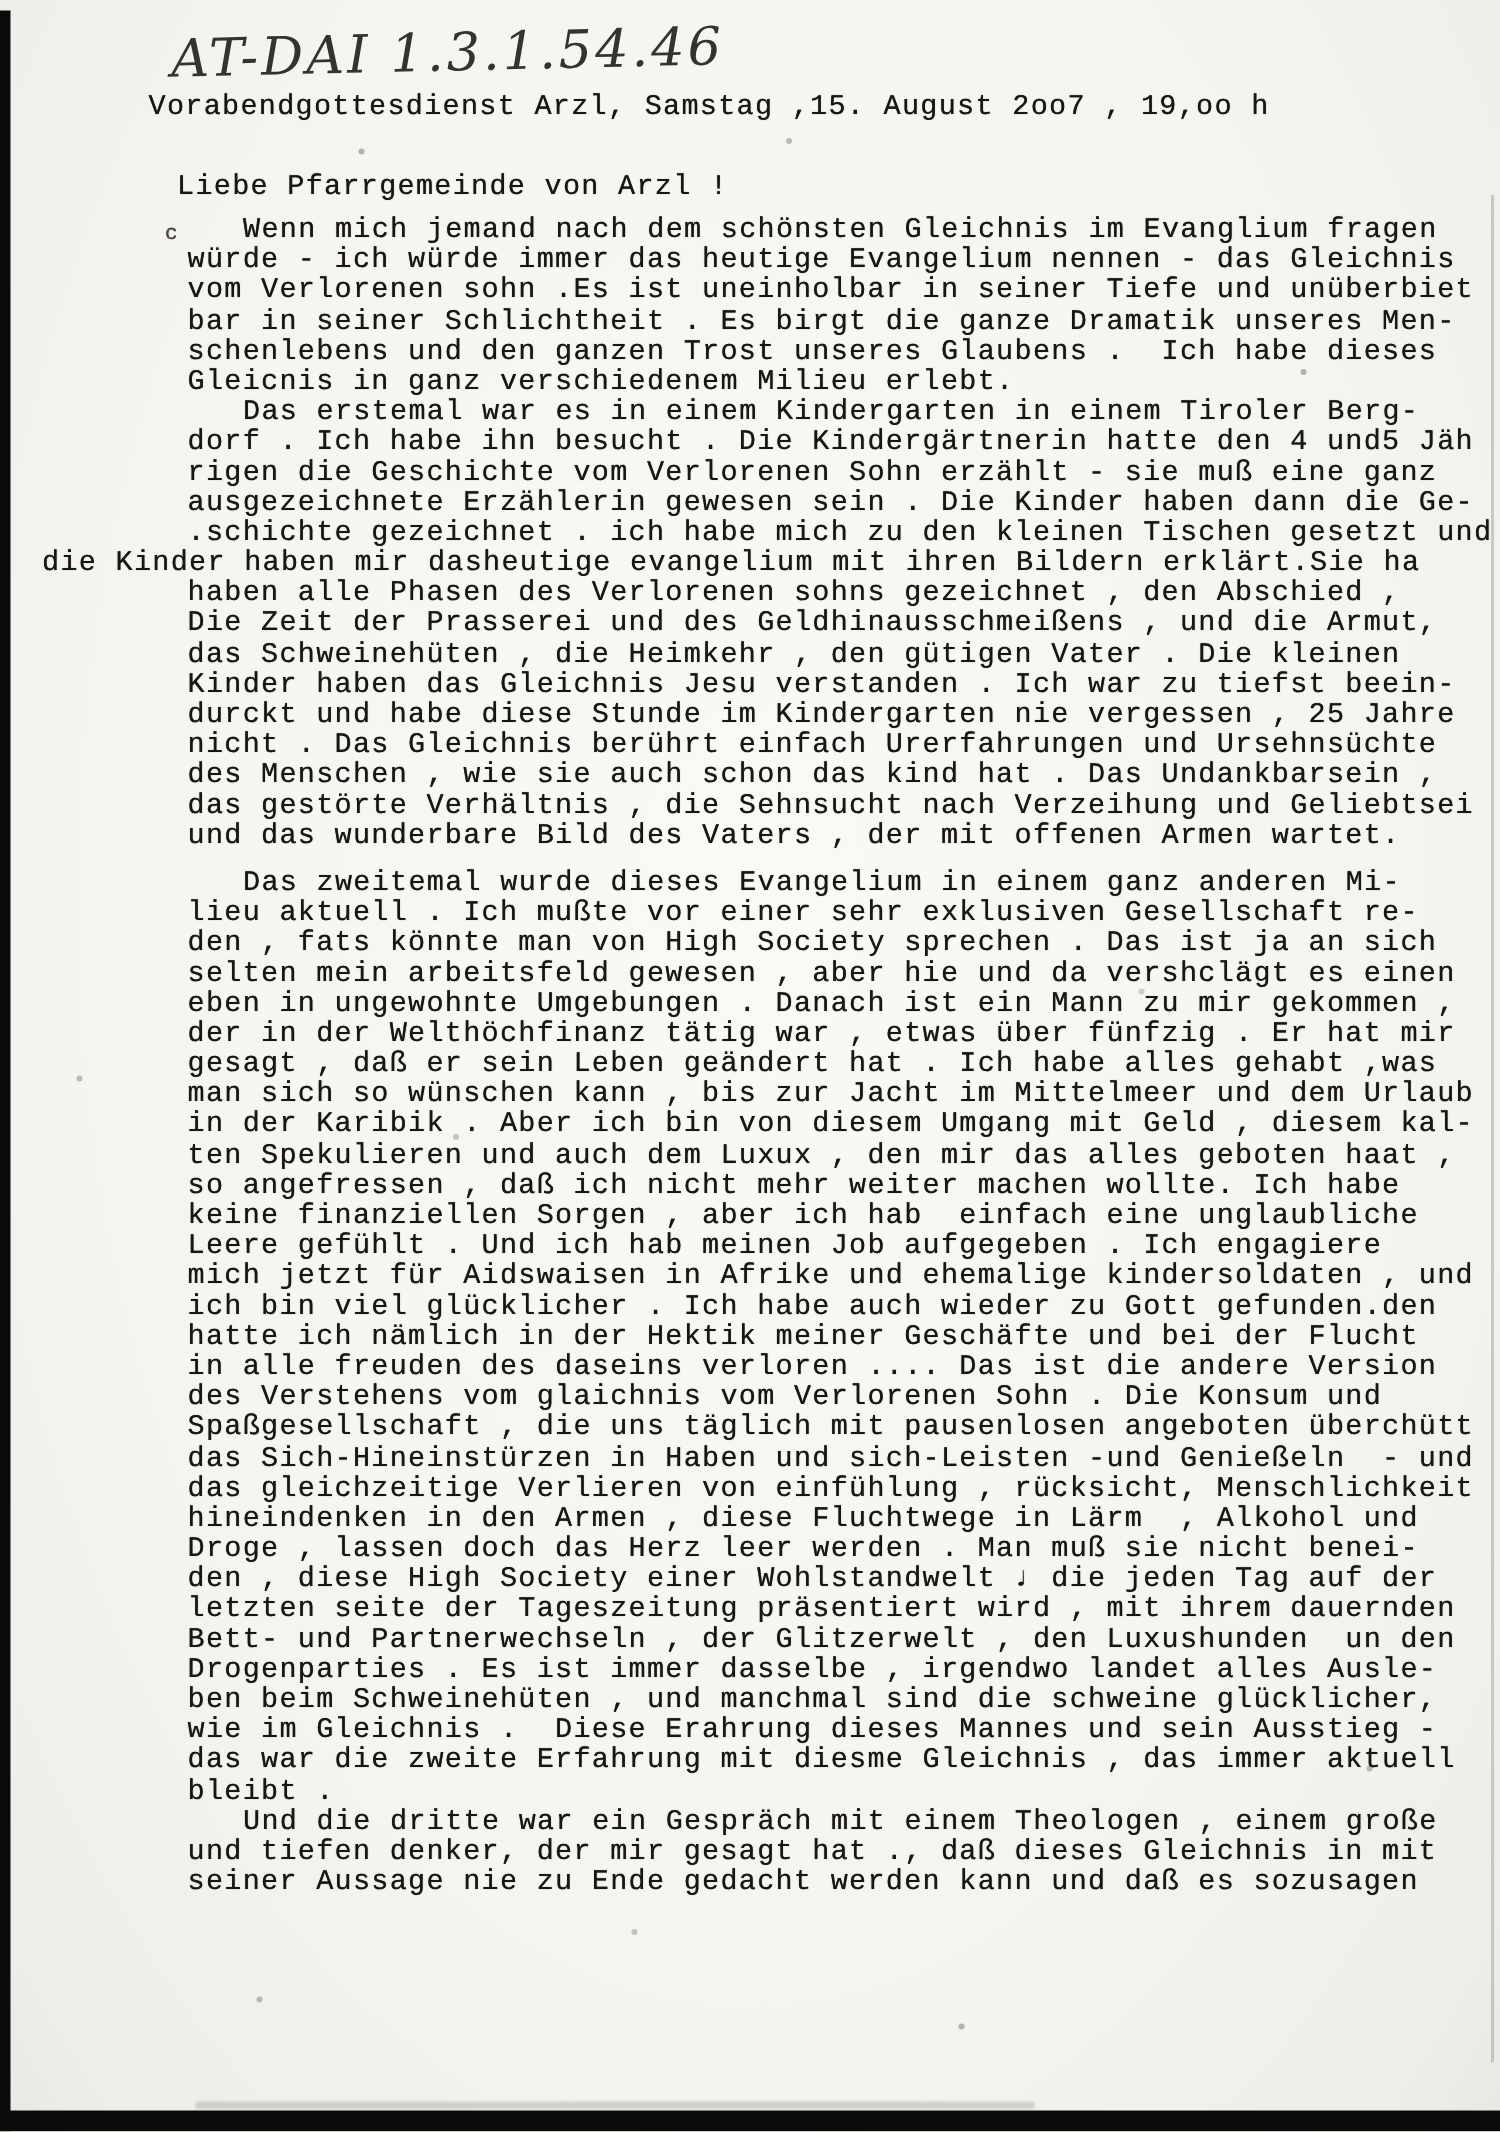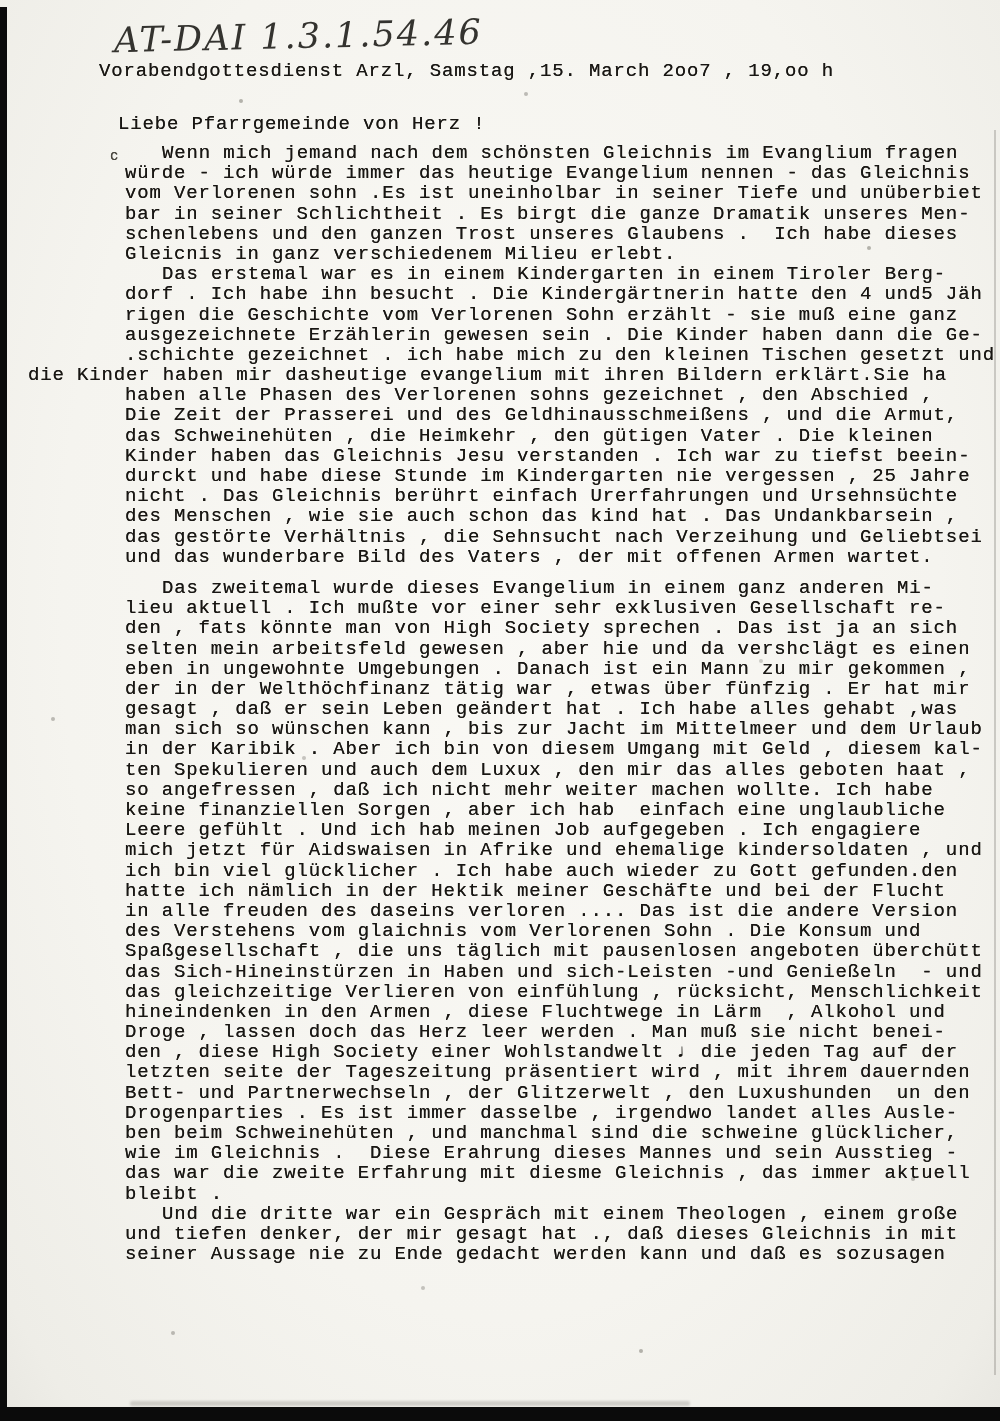--- a/index.html
+++ b/index.html
@@ -62,21 +62,21 @@
 <div class="page">
 
   <div class="edge-left-bar"></div>
   <div class="edge-right-line"></div>
   <div class="edge-smudge"></div>
   <div class="edge-bottom-bar"></div>
   <div class="specks"></div>
 
   <div class="handwritten">AT-DAI 1.3.1.54.46</div>
 
-  <div class="typed doc-title">Vorabendgottesdienst Arzl, Samstag ,15. March 2oo7 , 19,oo h</div>
+  <div class="typed doc-title">Vorabendgottesdienst Arzl, Samstag ,15. August 2oo7 , 19,oo h</div>
 
-  <div class="typed salutation">Liebe Pfarrgemeinde von Herz !</div>
+  <div class="typed salutation">Liebe Pfarrgemeinde von Arzl !</div>
 
   <div class="typed margin-mark">c</div>
 
   <div class="typed body-block"><div class="paragraph"><div class="line indent">Wenn mich jemand nach dem schönsten Gleichnis im Evanglium fragen</div><div class="line">würde - ich würde immer das heutige Evangelium nennen - das Gleichnis</div><div class="line">vom Verlorenen sohn .Es ist uneinholbar in seiner Tiefe und unüberbiet</div><div class="line">bar in seiner Schlichtheit . Es birgt die ganze Dramatik unseres Men-</div><div class="line">schenlebens und den ganzen Trost unseres Glaubens .  Ich habe dieses</div><div class="line">Gleicnis in ganz verschiedenem Milieu erlebt.</div></div><div class="paragraph"><div class="line indent">Das erstemal war es in einem Kindergarten in einem Tiroler Berg-</div><div class="line">dorf . Ich habe ihn besucht . Die Kindergärtnerin hatte den 4 und5 Jäh</div><div class="line">rigen die Geschichte vom Verlorenen Sohn erzählt - sie muß eine ganz</div><div class="line">ausgezeichnete Erzählerin gewesen sein . Die Kinder haben dann die Ge-</div><div class="line">.schichte gezeichnet . ich habe mich zu den kleinen Tischen gesetzt und</div><div class="line outdent">die Kinder haben mir dasheutige evangelium mit ihren Bildern erklärt.Sie ha</div><div class="line">haben alle Phasen des Verlorenen sohns gezeichnet , den Abschied ,</div><div class="line">Die Zeit der Prasserei und des Geldhinausschmeißens , und die Armut,</div><div class="line">das Schweinehüten , die Heimkehr , den gütigen Vater . Die kleinen</div><div class="line">Kinder haben das Gleichnis Jesu verstanden . Ich war zu tiefst beein-</div><div class="line">durckt und habe diese Stunde im Kindergarten nie vergessen , 25 Jahre</div><div class="line">nicht . Das Gleichnis berührt einfach Urerfahrungen und Ursehnsüchte</div><div class="line">des Menschen , wie sie auch schon das kind hat . Das Undankbarsein ,</div><div class="line">das gestörte Verhältnis , die Sehnsucht nach Verzeihung und Geliebtsei</div><div class="line">und das wunderbare Bild des Vaters , der mit offenen Armen wartet.</div></div><div class="paragraph space-before"><div class="line indent">Das zweitemal wurde dieses Evangelium in einem ganz anderen Mi-</div><div class="line">lieu aktuell . Ich mußte vor einer sehr exklusiven Gesellschaft re-</div><div class="line">den , fats könnte man von High Society sprechen . Das ist ja an sich</div><div class="line">selten mein arbeitsfeld gewesen , aber hie und da vershclägt es einen</div><div class="line">eben in ungewohnte Umgebungen . Danach ist ein Mann zu mir gekommen ,</div><div class="line">der in der Welthöchfinanz tätig war , etwas über fünfzig . Er hat mir</div><div class="line">gesagt , daß er sein Leben geändert hat . Ich habe alles gehabt ,was</div><div class="line">man sich so wünschen kann , bis zur Jacht im Mittelmeer und dem Urlaub</div><div class="line">in der Karibik . Aber ich bin von diesem Umgang mit Geld , diesem kal-</div><div class="line">ten Spekulieren und auch dem Luxux , den mir das alles geboten haat ,</div><div class="line">so angefressen , daß ich nicht mehr weiter machen wollte. Ich habe</div><div class="line">keine finanziellen Sorgen , aber ich hab  einfach eine unglaubliche</div><div class="line">Leere gefühlt . Und ich hab meinen Job aufgegeben . Ich engagiere</div><div class="line">mich jetzt für Aidswaisen in Afrike und ehemalige kindersoldaten , und</div><div class="line">ich bin viel glücklicher . Ich habe auch wieder zu Gott gefunden.den</div><div class="line">hatte ich nämlich in der Hektik meiner Geschäfte und bei der Flucht</div><div class="line">in alle freuden des daseins verloren .... Das ist die andere Version</div><div class="line">des Verstehens vom glaichnis vom Verlorenen Sohn . Die Konsum und</div><div class="line">Spaßgesellschaft , die uns täglich mit pausenlosen angeboten überchütt</div><div class="line">das Sich-Hineinstürzen in Haben und sich-Leisten -und Genießeln  - und</div><div class="line">das gleichzeitige Verlieren von einfühlung , rücksicht, Menschlichkeit</div><div class="line">hineindenken in den Armen , diese Fluchtwege in Lärm  , Alkohol und</div><div class="line">Droge , lassen doch das Herz leer werden . Man muß sie nicht benei-</div><div class="line">den , diese High Society einer Wohlstandwelt ♩ die jeden Tag auf der</div><div class="line">letzten seite der Tageszeitung präsentiert wird , mit ihrem dauernden</div><div class="line">Bett- und Partnerwechseln , der Glitzerwelt , den Luxushunden  un den</div><div class="line">Drogenparties . Es ist immer dasselbe , irgendwo landet alles Ausle-</div><div class="line">ben beim Schweinehüten , und manchmal sind die schweine glücklicher,</div><div class="line">wie im Gleichnis .  Diese Erahrung dieses Mannes und sein Ausstieg -</div><div class="line">das war die zweite Erfahrung mit diesme Gleichnis , das immer aktuell</div><div class="line">bleibt .</div></div><div class="paragraph"><div class="line indent">Und die dritte war ein Gespräch mit einem Theologen , einem große</div><div class="line">und tiefen denker, der mir gesagt hat ., daß dieses Gleichnis in mit</div><div class="line">seiner Aussage nie zu Ende gedacht werden kann und daß es sozusagen</div></div></div>
 
 </div>
 
 </body></html>

